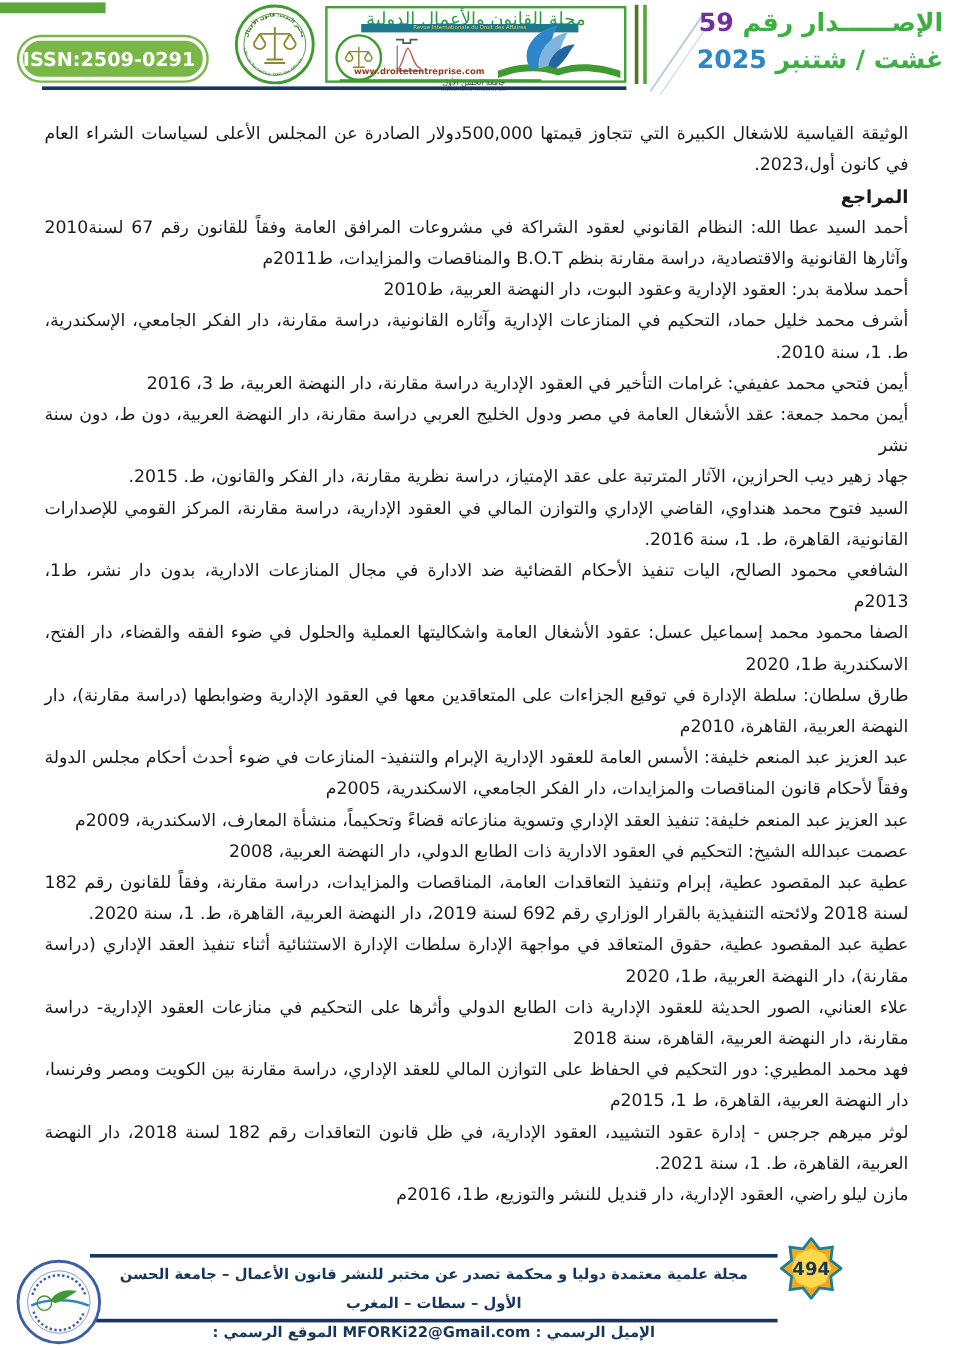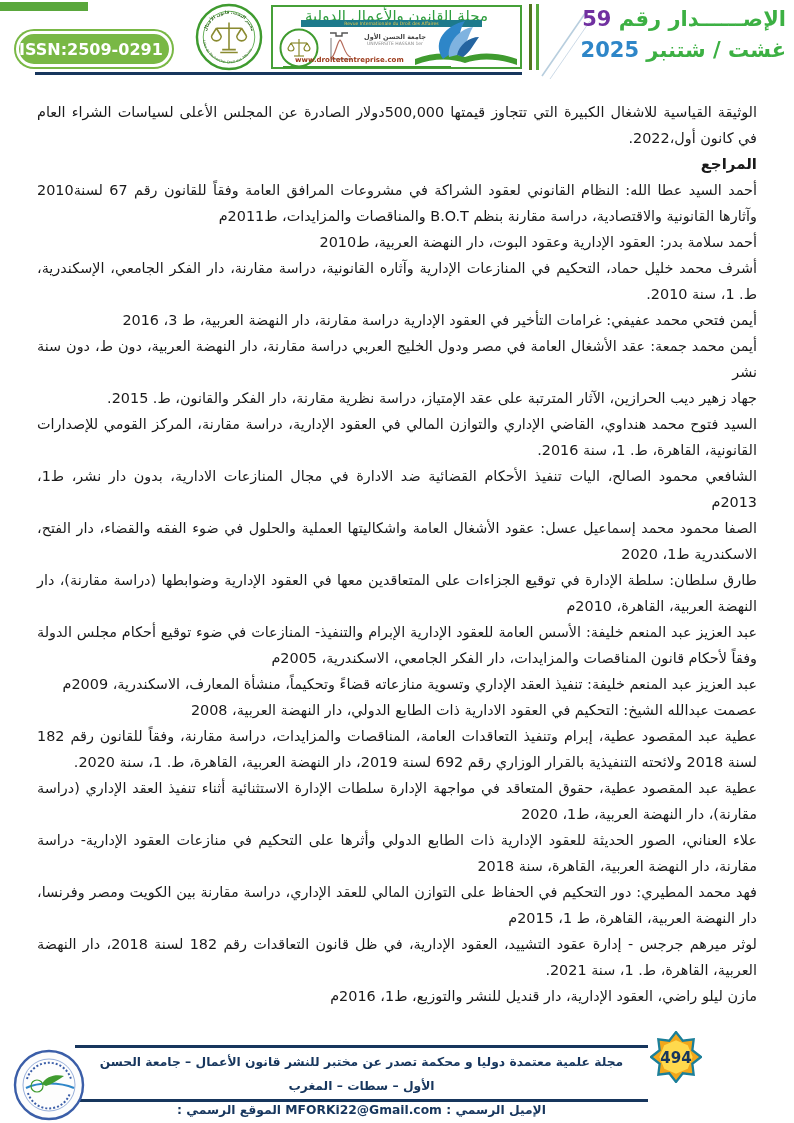--- a/index.html
+++ b/index.html
@@ -14,21 +14,21 @@
   .lab-logo{position:absolute;left:195px;top:3px;width:68px;height:68px;}
   .journal-box{position:absolute;left:271px;top:5px;width:251px;height:64px;background:#fff;
                border:2px solid #46a038;box-sizing:border-box;}
   .jb-title{position:absolute;top:0;left:0;right:0;text-align:center;color:#2f9e3f;
             font-weight:normal;font-size:15px;}
   .jb-subbar{position:absolute;top:13px;left:28px;right:38px;height:7px;background:#1d7a8c;
              color:#e8c84a;font-size:4.5px;text-align:center;line-height:7px;overflow:hidden;}
   .jb-minilogo{position:absolute;left:6px;top:21px;width:40px;height:40px;}
   .jb-chart{position:absolute;left:54px;top:23px;width:28px;height:31px;}
   .jb-univ{position:absolute;left:86px;top:26px;width:72px;text-align:center;}
-  .jb-univ .ar{font-size:6.5px;font-weight:bold;color:#444;}
+  .jb-univ .ar{font-size:6.5px;font-weight:normal;color:#444;margin-top:32px;}
   .jb-univ .fr{font-size:4.5px;color:#888;}
   .jb-feather{position:absolute;left:140px;top:12px;width:106px;height:50px;}
   .jb-site{position:absolute;left:22px;top:49px;font-size:7px;font-weight:bold;color:#9c3a1a;}
   .jb-underline{position:absolute;left:10px;top:59px;width:168px;height:2px;background:#3f9b2f;}
   .vsep{position:absolute;top:4px;height:66px;width:3px;}
   .vsep.a{left:529px;background:#51761f;}
   .vsep.b{left:536px;background:#57a83c;}
   .hdr-right{position:absolute;right:8px;top:4px;width:235px;text-align:right;direction:rtl;}
   .hdr-issue{font-size:21px;font-weight:bold;color:#3cb043;line-height:31px;}
   .hdr-issue .num{color:#7030a0;}
@@ -136,34 +136,34 @@
     </div>
     <div class="hdr-date">
       <span>غشت / شتنبر</span>
       <span class="year">2025</span>
     </div>
   </div>
 
   <div class="hdr-rule"></div>
 
   <div class="content">
-    <p>الوثيقة القياسية للاشغال الكبيرة التي تتجاوز قيمتها 500,000دولار الصادرة عن المجلس الأعلى لسياسات الشراء العام في كانون أول،2022.</p>
+    <p>الوثيقة القياسية للاشغال الكبيرة التي تتجاوز قيمتها 500,000دولار الصادرة عن المجلس الأعلى لسياسات الشراء العام في كانون أول،2023.</p>
     <p class="refs-heading">المراجع</p>
     <div>
         <p>أحمد السيد عطا الله: النظام القانوني لعقود الشراكة في مشروعات المرافق العامة وفقاً للقانون رقم 67 لسنة2010 وآثارها القانونية والاقتصادية، دراسة مقارنة بنظم B.O.T والمناقصات والمزايدات، ط2011م</p>
         <p>أحمد سلامة بدر: العقود الإدارية وعقود البوت، دار النهضة العربية، ط2010</p>
         <p>أشرف محمد خليل حماد، التحكيم في المنازعات الإدارية وآثاره القانونية، دراسة مقارنة، دار الفكر الجامعي، الإسكندرية، ط. 1، سنة 2010.</p>
         <p>أيمن فتحي محمد عفيفي: غرامات التأخير في العقود الإدارية دراسة مقارنة، دار النهضة العربية، ط 3، 2016</p>
         <p>أيمن محمد جمعة: عقد الأشغال العامة في مصر ودول الخليج العربي دراسة مقارنة، دار النهضة العربية، دون ط، دون سنة نشر</p>
         <p>جهاد زهير ديب الحرازين، الآثار المترتبة على عقد الإمتياز، دراسة نظرية مقارنة، دار الفكر والقانون، ط. 2015.</p>
         <p>السيد فتوح محمد هنداوي، القاضي الإداري والتوازن المالي في العقود الإدارية، دراسة مقارنة، المركز القومي للإصدارات القانونية، القاهرة، ط. 1، سنة 2016.</p>
         <p>الشافعي محمود الصالح، اليات تنفيذ الأحكام القضائية ضد الادارة في مجال المنازعات الادارية، بدون دار نشر، ط1، 2013م</p>
         <p>الصفا محمود محمد إسماعيل عسل: عقود الأشغال العامة واشكاليتها العملية والحلول في ضوء الفقه والقضاء، دار الفتح، الاسكندرية ط1، 2020</p>
         <p>طارق سلطان: سلطة الإدارة في توقيع الجزاءات على المتعاقدين معها في العقود الإدارية وضوابطها (دراسة مقارنة)، دار النهضة العربية، القاهرة، 2010م</p>
-        <p>عبد العزيز عبد المنعم خليفة: الأسس العامة للعقود الإدارية الإبرام والتنفيذ- المنازعات في ضوء توقيع أحكام مجلس الدولة وفقاً لأحكام قانون المناقصات والمزايدات، دار الفكر الجامعي، الاسكندرية، 2005م</p>
+        <p>عبد العزيز عبد المنعم خليفة: الأسس العامة للعقود الإدارية الإبرام والتنفيذ- المنازعات في ضوء أحدث أحكام مجلس الدولة وفقاً لأحكام قانون المناقصات والمزايدات، دار الفكر الجامعي، الاسكندرية، 2005م</p>
         <p>عبد العزيز عبد المنعم خليفة: تنفيذ العقد الإداري وتسوية منازعاته قضاءً وتحكيماً، منشأة المعارف، الاسكندرية، 2009م</p>
         <p>عصمت عبدالله الشيخ: التحكيم في العقود الادارية ذات الطابع الدولي، دار النهضة العربية، 2008</p>
         <p>عطية عبد المقصود عطية، إبرام وتنفيذ التعاقدات العامة، المناقصات والمزايدات، دراسة مقارنة، وفقاً للقانون رقم 182 لسنة 2018 ولائحته التنفيذية بالقرار الوزاري رقم 692 لسنة 2019، دار النهضة العربية، القاهرة، ط. 1، سنة 2020.</p>
         <p>عطية عبد المقصود عطية، حقوق المتعاقد في مواجهة الإدارة سلطات الإدارة الاستثنائية أثناء تنفيذ العقد الإداري (دراسة مقارنة)، دار النهضة العربية، ط1، 2020</p>
         <p>علاء العناني، الصور الحديثة للعقود الإدارية ذات الطابع الدولي وأثرها على التحكيم في منازعات العقود الإدارية- دراسة مقارنة، دار النهضة العربية، القاهرة، سنة 2018</p>
         <p>فهد محمد المطيري: دور التحكيم في الحفاظ على التوازن المالي للعقد الإداري، دراسة مقارنة بين الكويت ومصر وفرنسا، دار النهضة العربية، القاهرة، ط 1، 2015م</p>
         <p>لوثر ميرهم جرجس - إدارة عقود التشييد، العقود الإدارية، في ظل قانون التعاقدات رقم 182 لسنة 2018، دار النهضة العربية، القاهرة، ط. 1، سنة 2021.</p>
         <p>مازن ليلو راضي، العقود الإدارية، دار قنديل للنشر والتوزيع، ط1، 2016م</p>
       </div>
   </div>

